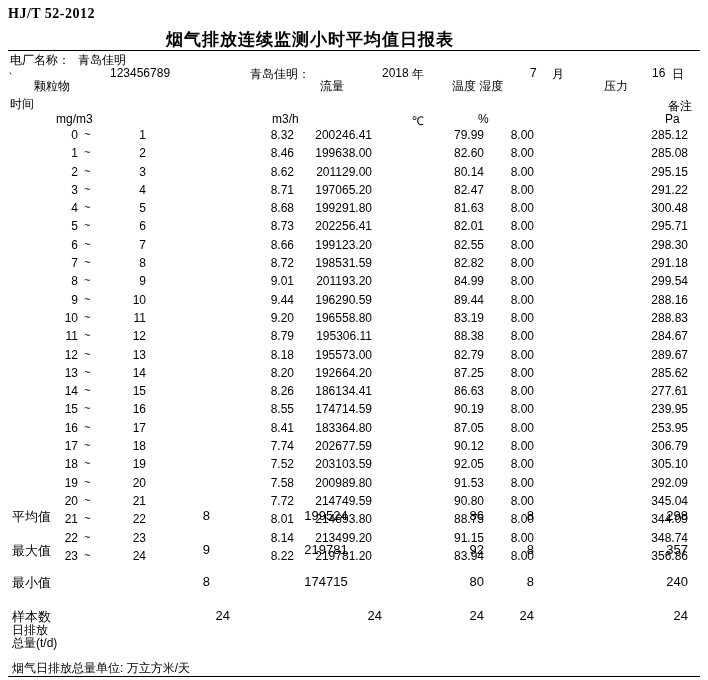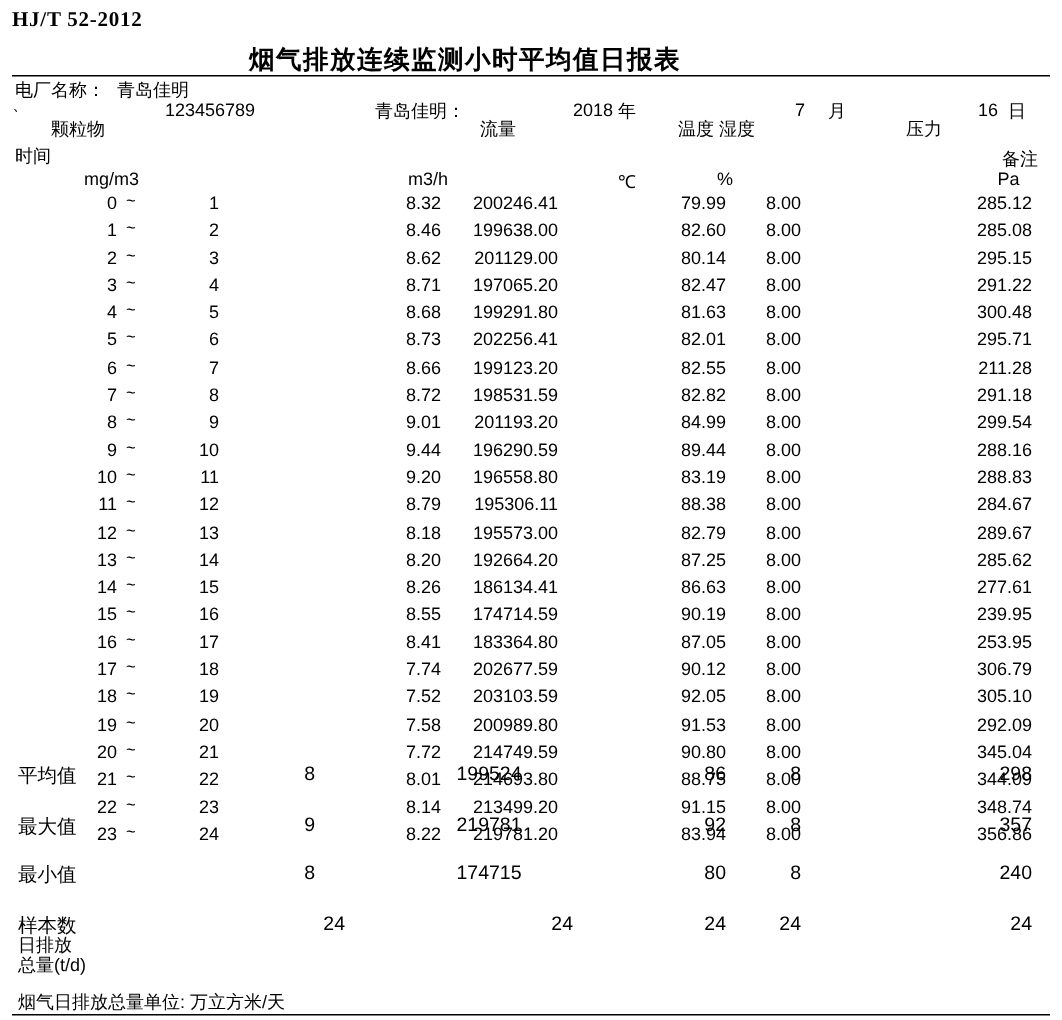--- a/index.html
+++ b/index.html
@@ -246,21 +246,21 @@
     </div>
 
     <div class="row">
       <span class="cell c-h1">6</span>
       <span class="cell c-tld">~</span>
       <span class="cell c-h2">7</span>
       <span class="cell c-dust">8.66</span>
       <span class="cell c-flow">199123.20</span>
       <span class="cell c-temp">82.55</span>
       <span class="cell c-hum">8.00</span>
-      <span class="cell c-pres">211.28</span>
+      <span class="cell c-pres">298.30</span>
     </div>
 
     <div class="row">
       <span class="cell c-h1">7</span>
       <span class="cell c-tld">~</span>
       <span class="cell c-h2">8</span>
       <span class="cell c-dust">8.72</span>
       <span class="cell c-flow">198531.59</span>
       <span class="cell c-temp">82.82</span>
       <span class="cell c-hum">8.00</span>

